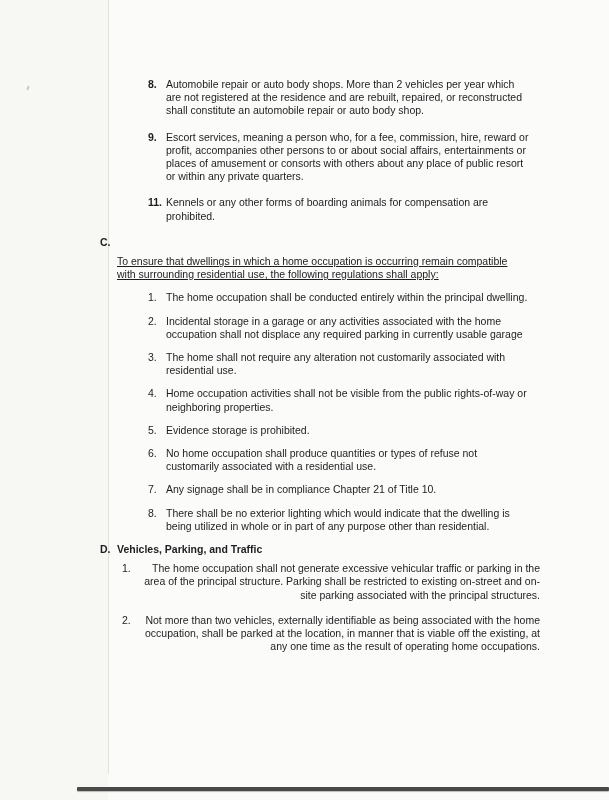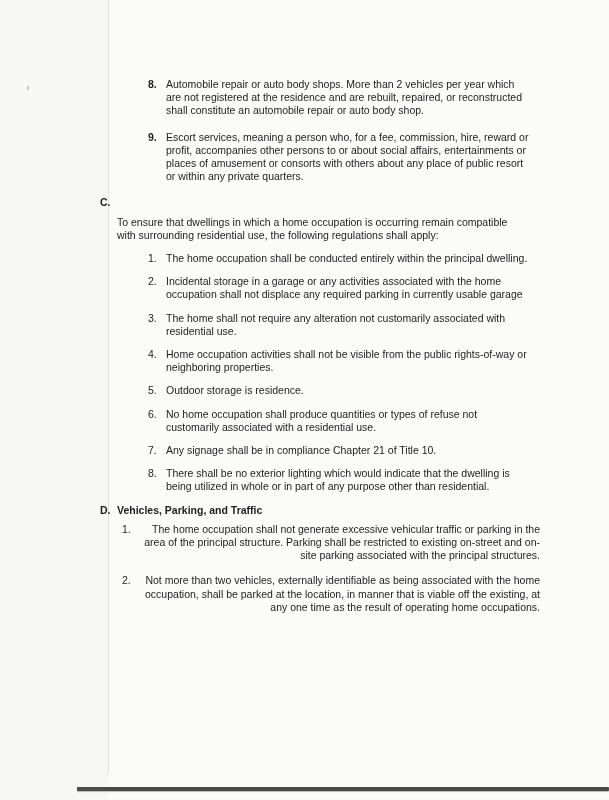--- a/index.html
+++ b/index.html
@@ -48,20 +48,21 @@
   .top-list .li { margin-left: 48px; margin-bottom: 13px; }
 
   .heading { display: flex; font-weight: 700; }
   .heading .hletter { flex: 0 0 17px; }
   .heading-c { margin-top: 0; margin-bottom: 6px; }
   .heading-d { margin-top: 8px; margin-bottom: 6px; }
 
   .intro {
     margin: 0 0 10px 17px;
     width: 404px;
+    text-decoration: underline;
   }
 
   .c-list .li { margin-left: 48px; margin-bottom: 10px; }
 
   .d-list .li { margin-left: 22px; margin-bottom: 12px; }
   .d-list .li .num { flex: 0 0 16px; }
   .d-list .li .txt { width: 402px; text-align: right; }
 </style>
 </head>
 <body>
@@ -74,20 +75,24 @@
   <div class="content">
 
     <div class="top-list">
       <div class="li">
         <span class="num bold">8.</span>
         <span class="txt">Automobile repair or auto body shops. More than 2 vehicles per year which are not registered at the residence and are rebuilt, repaired, or reconstructed shall constitute an automobile repair or auto body shop.</span>
       </div>
       <div class="li">
         <span class="num bold">9.</span>
         <span class="txt">Escort services, meaning a person who, for a fee, commission, hire, reward or profit, accompanies other persons to or about social affairs, entertainments or places of amusement or consorts with others about any place of public resort or within any private quarters.</span>
+      </div>
+      <div class="li">
+        <span class="num bold">11.</span>
+        <span class="txt">Kennels or any other forms of boarding animals for compensation are prohibited.</span>
       </div>
     </div>
 
     <div class="heading heading-c">
       <span class="hletter">C.</span>
     </div>
 
     <p class="intro">To ensure that dwellings in which a home occupation is occurring remain compatible with surrounding residential use, the following regulations shall apply:</p>
 
     <div class="c-list">
@@ -102,21 +107,21 @@
       <div class="li">
         <span class="num">3.</span>
         <span class="txt">The home shall not require any alteration not customarily associated with residential use.</span>
       </div>
       <div class="li">
         <span class="num">4.</span>
         <span class="txt">Home occupation activities shall not be visible from the public rights-of-way or neighboring properties.</span>
       </div>
       <div class="li">
         <span class="num">5.</span>
-        <span class="txt">Outdoor storage is residence.</span>
+        <span class="txt">Evidence storage is prohibited.</span>
       </div>
       <div class="li">
         <span class="num">6.</span>
         <span class="txt">No home occupation shall produce quantities or types of refuse not customarily associated with a residential use.</span>
       </div>
       <div class="li">
         <span class="num">7.</span>
         <span class="txt">Any signage shall be in compliance Chapter 21 of Title 10.</span>
       </div>
       <div class="li">

